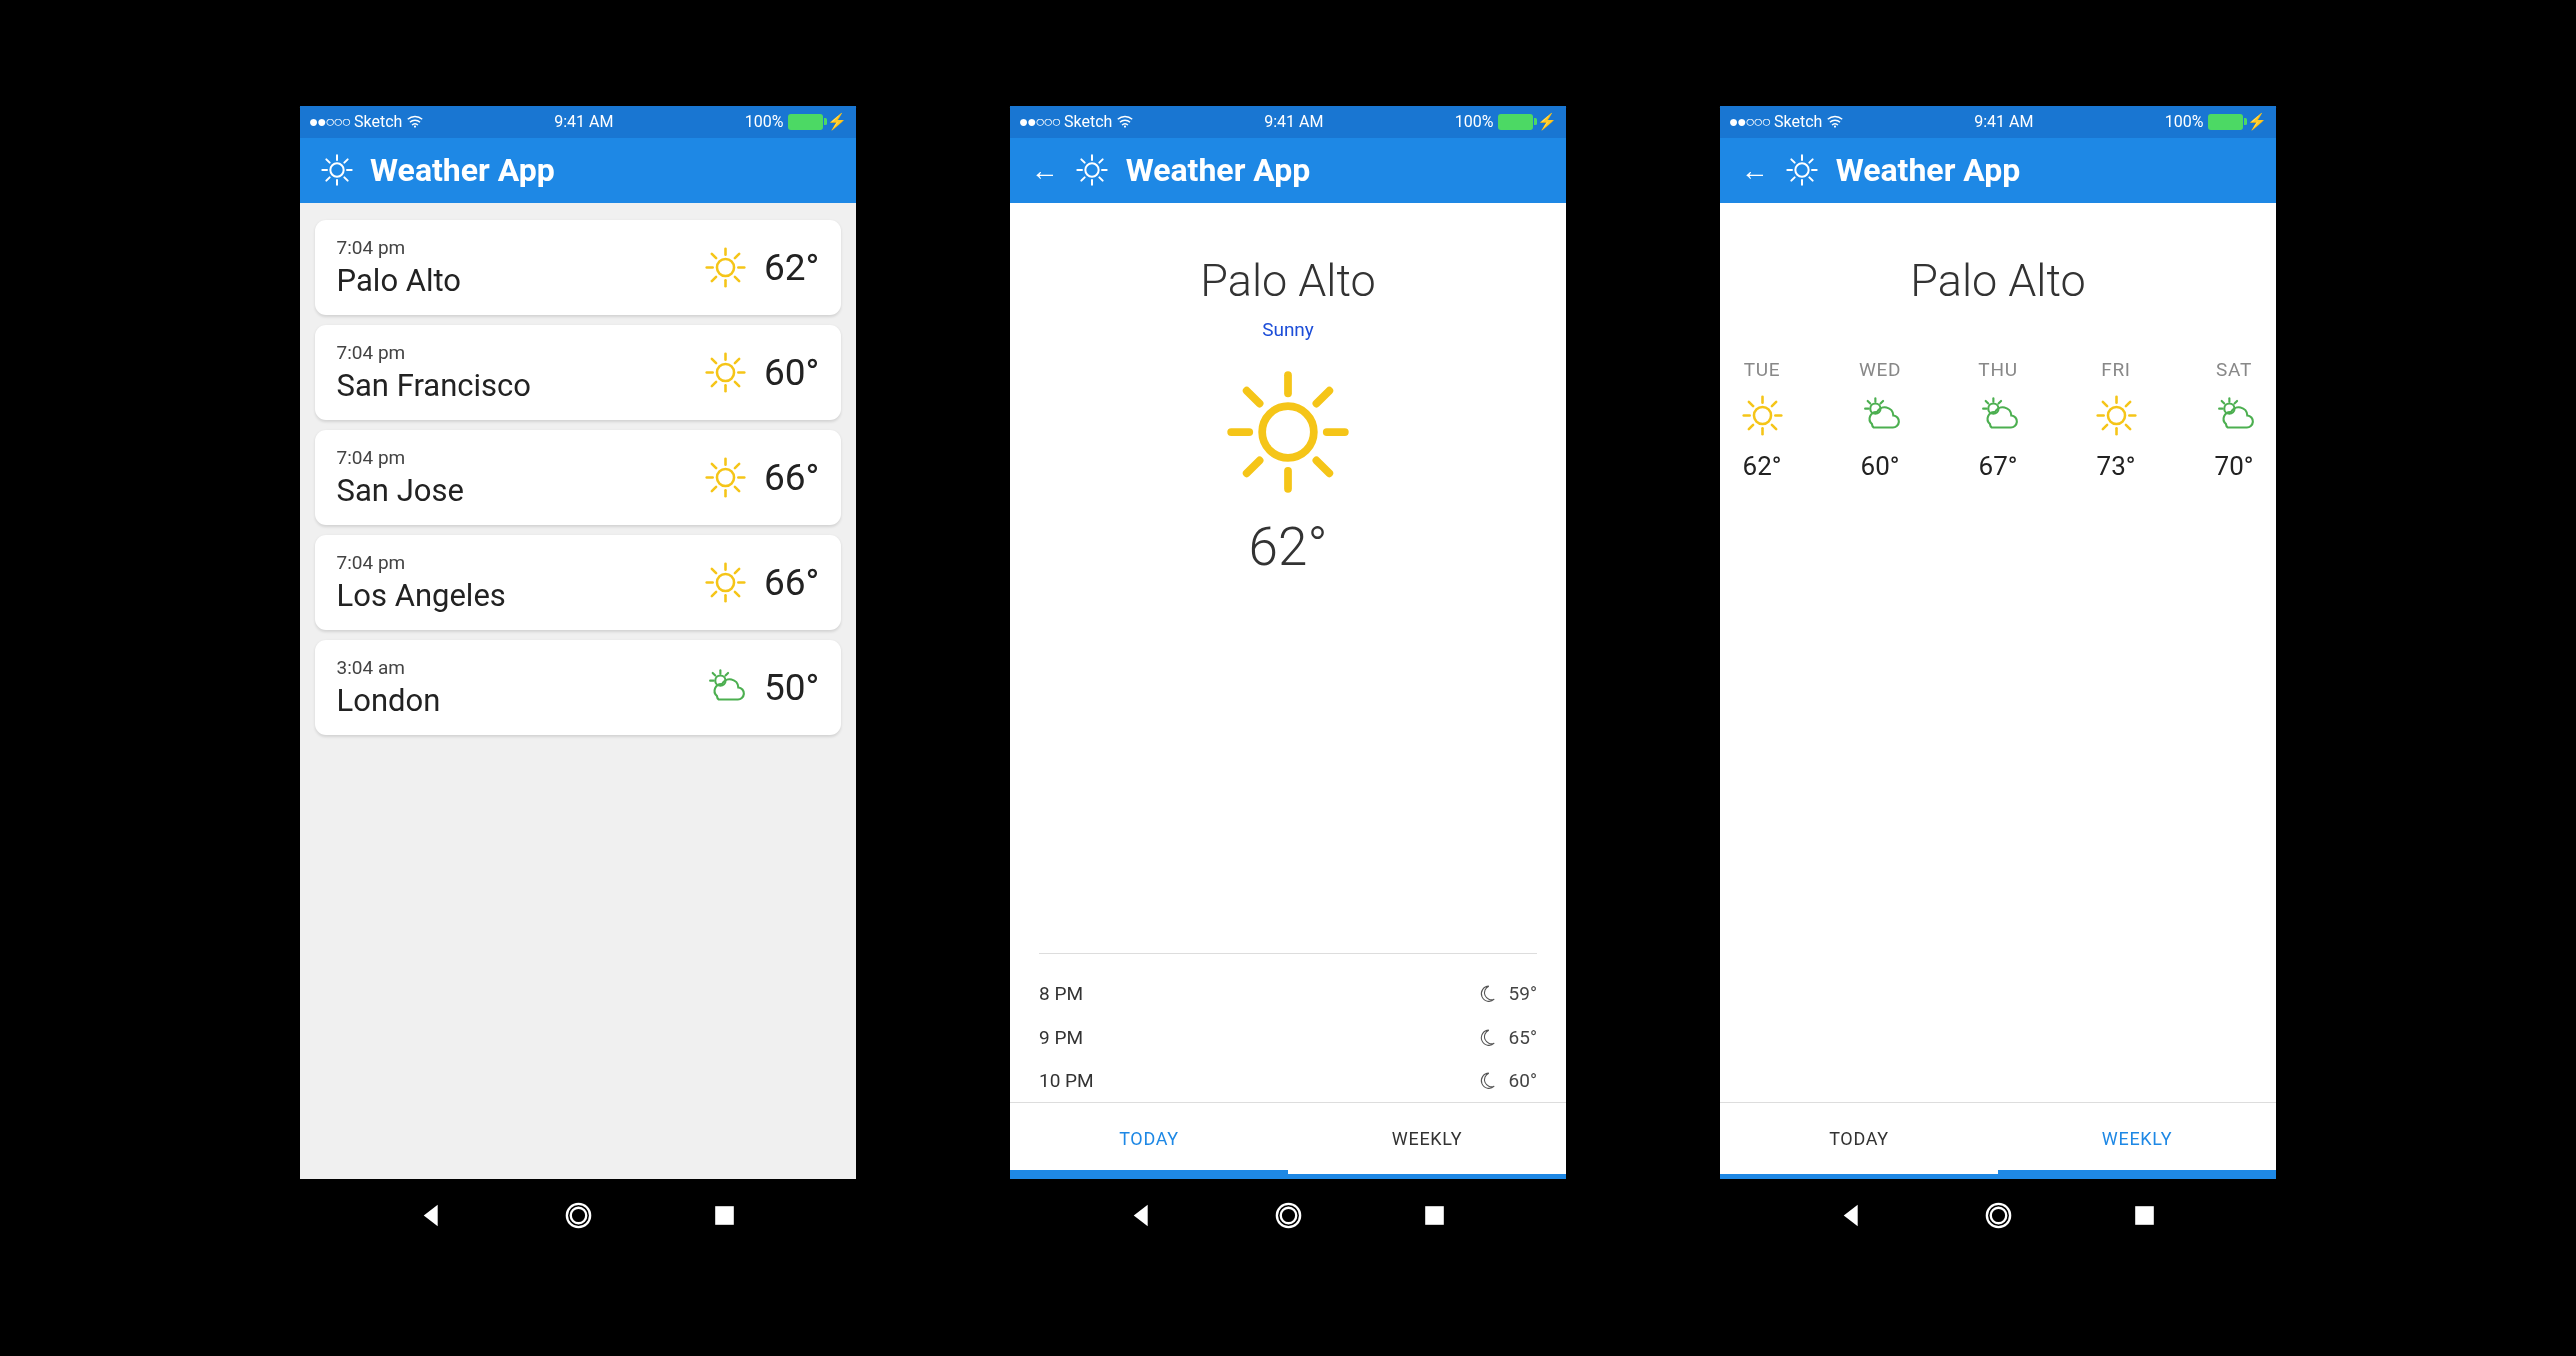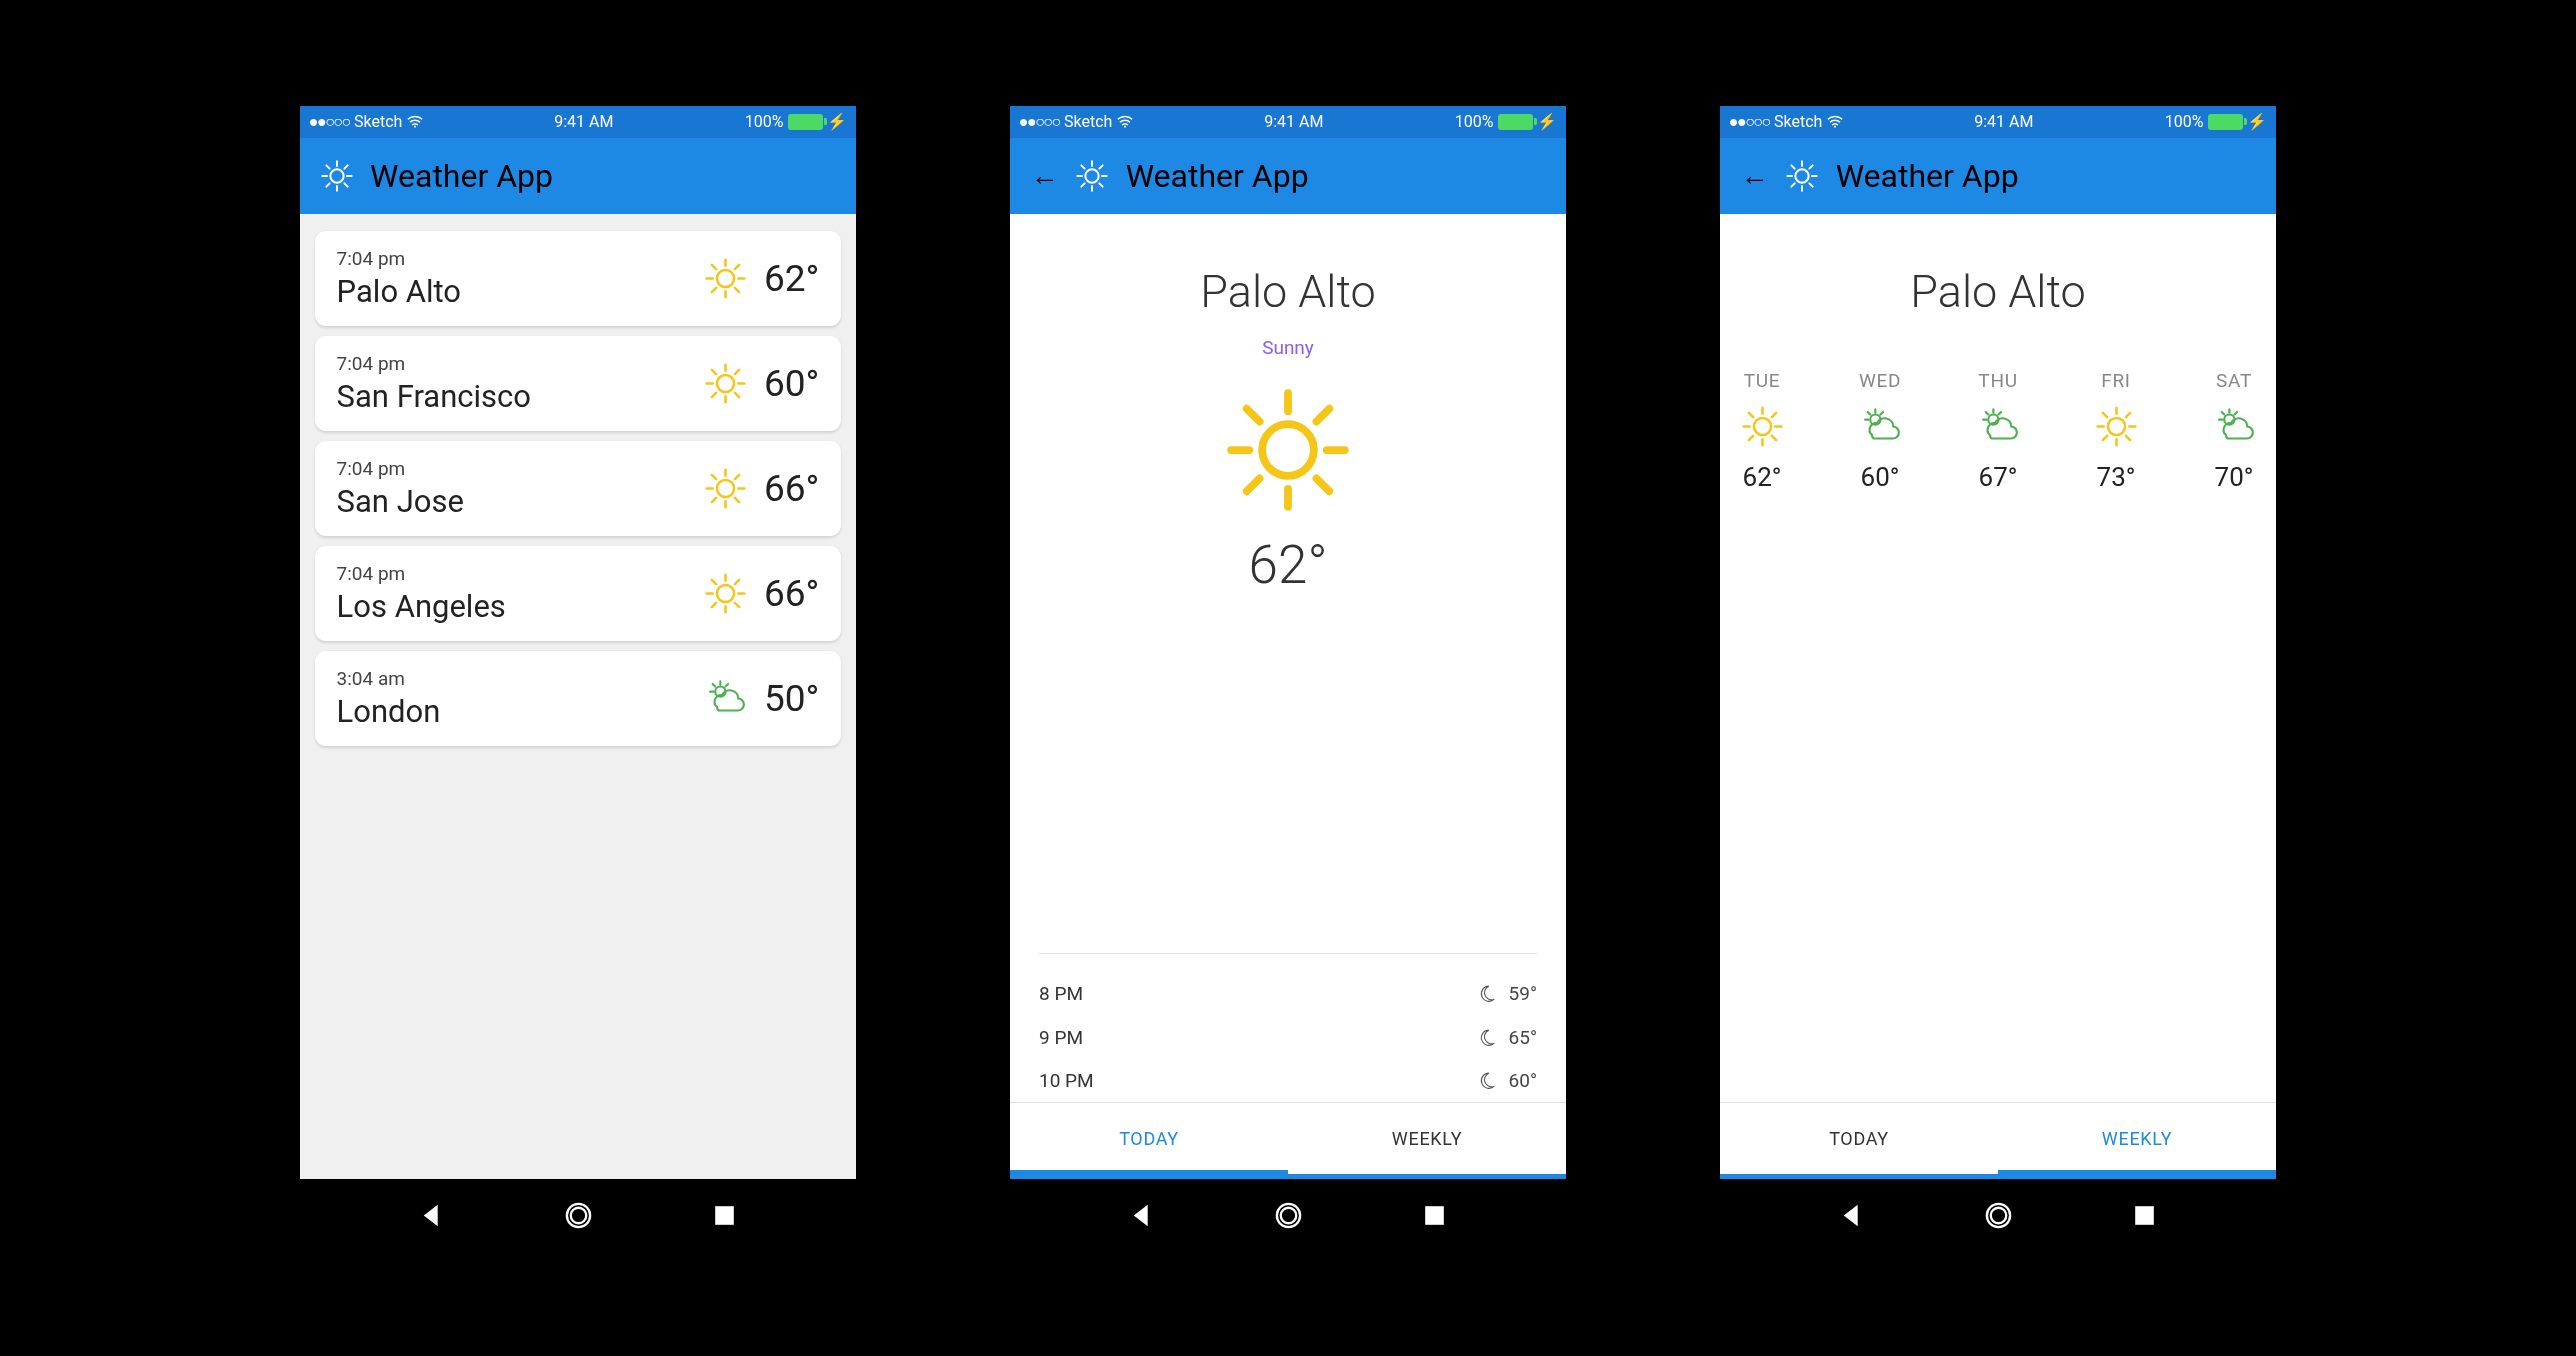--- a/index.html
+++ b/index.html
@@ -41,49 +41,49 @@
     background: #4cd964; border-radius: 2.9px;
     position: relative;
     display:inline-block;
   }
   .battery::after {
     content:''; position:absolute; right:-3.7px; top:4.4px;
     width:2.9px; height:7.3px; background:#4cd964; border-radius:0 1.5px 1.5px 0;
   }
   .app-bar {
     background: #1e88e5;
-    color: #000000;
-    height: 76px;
+    color: #ffffff;
+    height: 65px;
     display: flex;
     align-items: center;
     padding: 0 20.5px;
     gap: 17.6px;
     font-size: 32px;
-    font-weight: 400;
+    font-weight: 700;
   }
   .app-bar .back-arrow { font-size: 28px; }
   .content { flex: 1; overflow: hidden; position: relative; }
   .list { padding: 17.6px 14.6px; display:flex; flex-direction:column; gap:10.2px; }
   .card {
     background:#fff; border-radius:11px;
     box-shadow: 0 1.5px 2.9px rgba(0,0,0,.12);
     padding: 16px 22px;
     display:flex; align-items:center; justify-content:space-between;
   }
   .card-left { display:flex; flex-direction:column; }
   .card-time { font-size: 19px; color:#444; }
   .card-city { font-size: 31px; color:#222; margin-top:2.9px; }
   .card-right { display:flex; align-items:center; gap:17.6px; }
   .card-temp { font-size: 37px; color:#222; }
   .detail-hero {
     display:flex; flex-direction:column; align-items:center;
     padding: 51px 29px 22px;
   }
   .city-name { font-size: 45px; color:#333; font-weight:300; }
-  .condition { font-size: 19px; color:#8b5cf6; margin-top:18px;text-align:right; }
+  .condition { font-size: 19px; color:#1d4ed8; margin-top:11px;text-align:right; }
   .big-temp { font-size: 53px; color:#333; margin-top:22px; font-weight:300; }
   .hourly { padding: 0 29px; }
   .hourly hr { border:none; border-top:0.7px solid #ddd; margin-bottom:17.6px; }
   .hourly-row {
     display:flex; align-items:center; justify-content:space-between;
     padding: 10.2px 0; font-size:19px; color:#333;
   }
   .hourly-right { display:flex; align-items:center; gap:11.7px; color:#444; }
   .tabs {
     display:flex; height:72px; border-top:0.7px solid #ddd;

